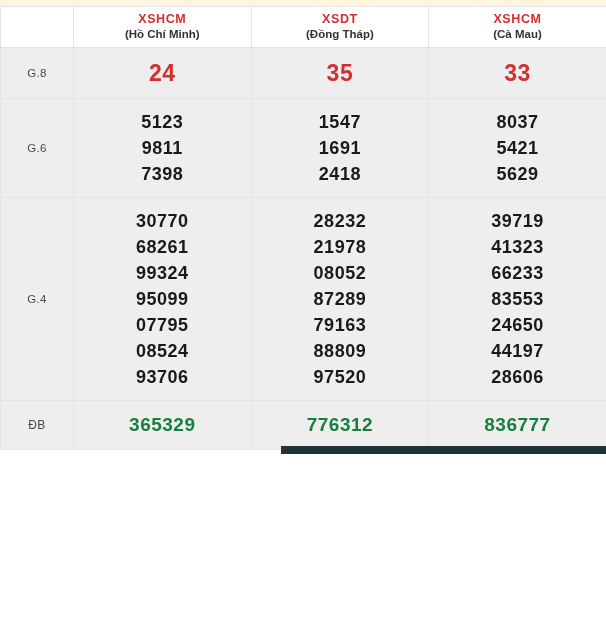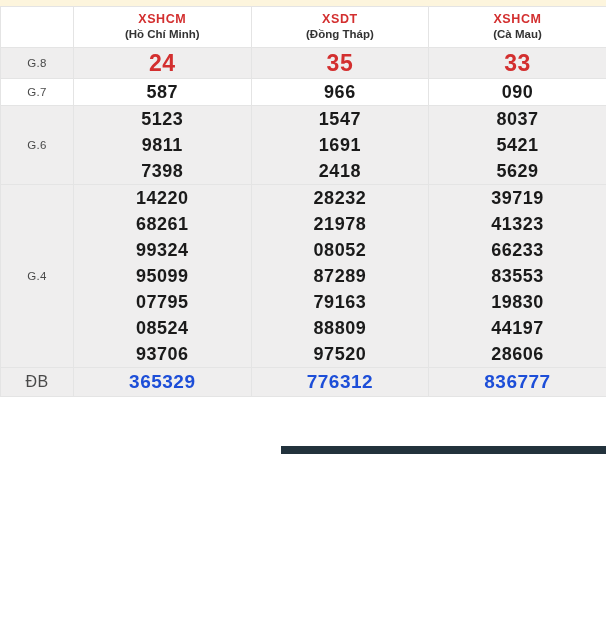--- a/index.html
+++ b/index.html
@@ -88,38 +88,38 @@
     font-weight: normal;
     letter-spacing: 0.3px;
   }
 
   td.nums {
     color: #1a1a1a;
     font-size: 18px;
     font-weight: bold;
     letter-spacing: 0.5px;
     line-height: 26px;
-    padding: 0 0;
+    padding: 10px 0;
   }
 
   tr.shade td { background: #efeeee; margin-left: 46px; }
   tr.plain td { background: #ffffff; }
 
   
   tr.row-g8 td.nums {
     color: #d32f2f;
     font-size: 23px;
     line-height: 30px;
   }
   tr.row-db td.nums {
-    color: #1d4ed8;
+    color: #15803d;
     font-size: 19px;
     line-height: 28px;
   }
-  tr.row-db td.prize-label { font-size: 16px; }
+  tr.row-db td.prize-label { font-size: 12px; }
 
   .num-line { display: block; }
 </style>
 </head>
 <body>
 
 <div id="page">
 
   <div class="top-strip"></div>
 
@@ -153,32 +153,20 @@
           <td class="nums">
             <span class="num-line">24</span>
           </td>
           <td class="nums">
             <span class="num-line">35</span>
           </td>
           <td class="nums">
             <span class="num-line">33</span>
           </td>
         </tr>
-        <tr class="plain row-normal">
-          <td class="prize-label">G.7</td>
-          <td class="nums">
-            <span class="num-line">587</span>
-          </td>
-          <td class="nums">
-            <span class="num-line">966</span>
-          </td>
-          <td class="nums">
-            <span class="num-line">090</span>
-          </td>
-        </tr>
         <tr class="shade row-normal">
           <td class="prize-label">G.6</td>
           <td class="nums">
             <span class="num-line">5123</span>
             <span class="num-line">9811</span>
             <span class="num-line">7398</span>
           </td>
           <td class="nums">
             <span class="num-line">1547</span>
             <span class="num-line">1691</span>
@@ -186,21 +174,21 @@
           </td>
           <td class="nums">
             <span class="num-line">8037</span>
             <span class="num-line">5421</span>
             <span class="num-line">5629</span>
           </td>
         </tr>
         <tr class="shade row-normal">
           <td class="prize-label">G.4</td>
           <td class="nums">
-            <span class="num-line">14220</span>
+            <span class="num-line">30770</span>
             <span class="num-line">68261</span>
             <span class="num-line">99324</span>
             <span class="num-line">95099</span>
             <span class="num-line">07795</span>
             <span class="num-line">08524</span>
             <span class="num-line">93706</span>
           </td>
           <td class="nums">
             <span class="num-line">28232</span>
             <span class="num-line">21978</span>
@@ -208,21 +196,21 @@
             <span class="num-line">87289</span>
             <span class="num-line">79163</span>
             <span class="num-line">88809</span>
             <span class="num-line">97520</span>
           </td>
           <td class="nums">
             <span class="num-line">39719</span>
             <span class="num-line">41323</span>
             <span class="num-line">66233</span>
             <span class="num-line">83553</span>
-            <span class="num-line">19830</span>
+            <span class="num-line">24650</span>
             <span class="num-line">44197</span>
             <span class="num-line">28606</span>
           </td>
         </tr>
         <tr class="shade row-db">
           <td class="prize-label">ĐB</td>
           <td class="nums">
             <span class="num-line">365329</span>
           </td>
           <td class="nums">

